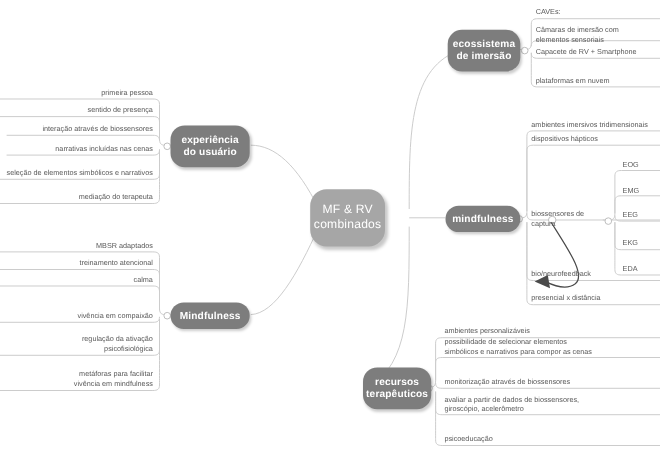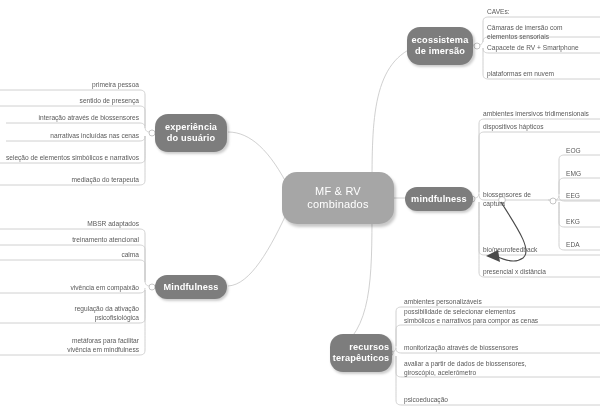--- a/index.html
+++ b/index.html
@@ -94,36 +94,36 @@
       <circle cx="553" cy="201" r="3"></circle>
       <circle cx="502" cy="200" r="3.4"></circle>
     </g>
 
     <g fill="none" stroke="#4a4a4a" stroke-width="1.1">
       <path d="M501 202 C 516 226, 533 250, 523 258 C 515 264, 504 260, 496 256"></path>
     </g>
     <polygon points="498,250 486,256 500,262" fill="#4a4a4a"></polygon>
   </svg>
 
-  <div class="pill center" style="left:282px;top:172px;width:112px;height:52px;">
+  <div class="pill center" style="left:282px;top:172px;width:68px;height:52px;">
     <span style="white-space:pre-line;">MF &amp; RV
 combinados</span>
   </div>
 
   <div class="pill" style="left:407px;top:27px;width:66px;height:38px;">
     <span style="white-space:pre-line;">ecossistema
 de imersão</span>
   </div>
 
   <div class="pill" style="left:405px;top:187px;width:68px;height:24px;">
     <span style="white-space:pre-line;">mindfulness</span>
   </div>
 
   <div class="pill" style="left:330px;top:334px;width:62px;height:38px;">
-    <span style="white-space:pre-line;text-align:right;">recursos
+    <span style="white-space:pre-line;">recursos
 terapêuticos</span>
   </div>
 
   <div class="pill" style="left:155px;top:114px;width:72px;height:38px;">
     <span style="white-space:pre-line;">experiência
 do usuário</span>
   </div>
 
   <div class="pill" style="left:155px;top:275px;width:72px;height:24px;">
     <span style="white-space:pre-line;">Mindfulness</span>

